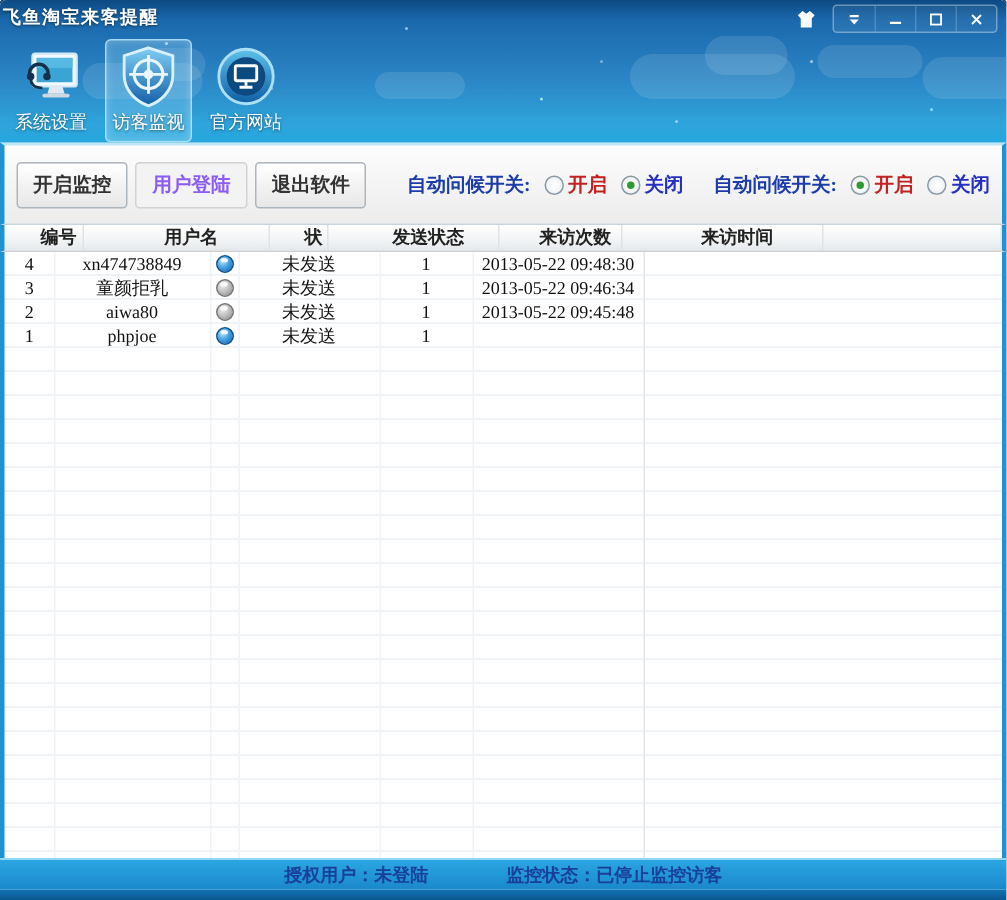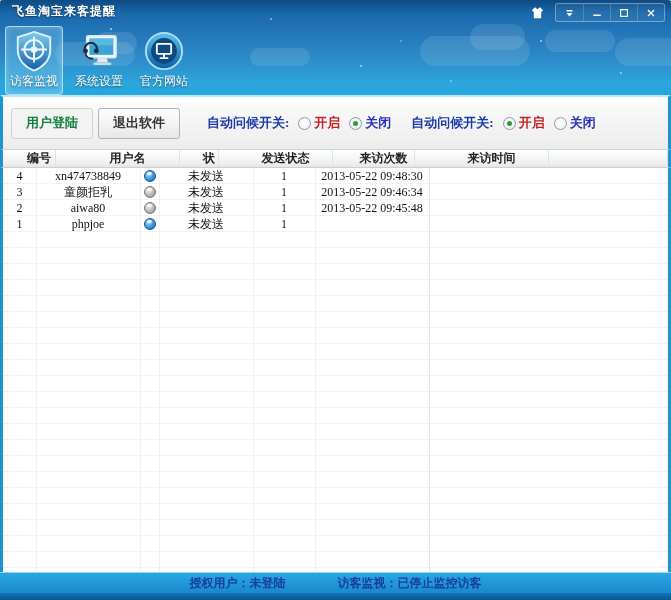--- a/index.html
+++ b/index.html
@@ -11,21 +11,21 @@
   
   .header{ position:relative; height:95px; overflow:hidden;
     background:linear-gradient(to bottom,#0d4a82 0%,#1a68ac 14%,#2b85c4 55%,#2ea5dc 88%,#23a7de 100%); }
   .cloud{ position:absolute; background:rgba(255,255,255,.11); border-radius:30px; }
   .stars{ position:absolute; width:2px; height:2px; background:rgba(255,255,255,.8); border-radius:50%;
     box-shadow: 90px 18px 0 rgba(255,255,255,.7), 250px 8px 0 rgba(255,255,255,.55),
       340px 55px 0 rgba(186,255,240,.8), 430px 70px 0 rgba(255,255,255,.5),
       520px 30px 0 rgba(255,255,255,.6), 600px 62px 0 rgba(160,240,255,.8),
       160px 48px 0 rgba(255,255,255,.45), 380px 30px 0 rgba(255,255,255,.4); }
   .titlebar{ position:relative; display:flex; justify-content:space-between; align-items:flex-start;
-    padding:3px 6px 0 12px; height:22px; z-index:3; }
+    padding:3px 6px 0 2px; height:22px; z-index:3; }
   .app-title{ color:#fff; font-size:12px; font-weight:bold; letter-spacing:1px;
     text-shadow:0 1px 2px rgba(0,0,0,.55); }
   .win-controls{ display:flex; align-items:center; gap:6px; }
   .wc-btn{ width:24px; height:16px; display:flex; align-items:center; justify-content:center; cursor:default; }
   .wc-group{ display:flex; border:1px solid rgba(255,255,255,.35); border-radius:3px;
     background:rgba(255,255,255,.06); }
   .wc-group .wc-btn{ width:27px; height:17px; }
   .wc-group .wc-btn + .wc-btn{ border-left:1px solid rgba(255,255,255,.18); }
 
   
@@ -39,21 +39,21 @@
 
   
   .side{ border-left:3px solid #1f93d2; border-right:3px solid #1f93d2; }
   .action-bar{ display:flex; align-items:center; height:55px; padding:0 8px;
     background:linear-gradient(to bottom,#fdfdfd,#ececec);
     border-top:2px solid #bfe6f5; border-bottom:1px solid #c9d4dc; }
   .btn{ width:82px; height:31px; margin-right:5px; font-family:inherit;
     font-size:13px; font-weight:bold; color:#333;
     background:linear-gradient(to bottom,#ffffff,#e7e7e7);
     border:1px solid #aeb6bd; border-radius:3px; cursor:pointer; }
-  .btn.disabled{ color:#15803d; background:#f3f3f3; border-color:#d2d2d2;font-family:Liberation Serif, serif; }
+  .btn.disabled{ color:#8b5cf6; background:#f3f3f3; border-color:#d2d2d2;font-family:Liberation Serif, serif; }
   .switches{ display:flex; align-items:center; margin-left:22px; font-size:13px; font-weight:bold; white-space:nowrap; }
   .sw-label{ color:#1c3caa; }
   .sw-label.second{ margin-left:20px; }
   .radio{ display:inline-block; width:13px; height:13px; margin:0 3px 0 9px; vertical-align:-2px;
     border:1px solid #8d9aa6; border-radius:50%; background:radial-gradient(#fff,#e9eef2); position:relative; }
   .radio[data-checked="true"]::after{ content:""; position:absolute; left:3px; top:3px; right:3px; bottom:3px;
     background:#2f9b2f; border-radius:50%; }
   .opt-on{ color:#c32222; }
   .opt-off{ color:#2530c0; }
 
@@ -129,70 +129,71 @@
           <span class="wc-btn">
             <svg width="12" height="12" viewBox="0 0 16 16">
               <path d="M4 4 L12 12 M12 4 L4 12" stroke="#fff" stroke-width="1.8"></path>
             </svg>
           </span>
         </div>
       </div>
     </div>
 
     <div class="toolbar">
+      <div class="tool-item">
+        <svg class="tool-icon" viewBox="0 0 44 44">
+          <rect x="9" y="6" width="31" height="23" rx="2" fill="#f2fafe" stroke="#cfe9f6" stroke-width="1.5"></rect>
+          <rect x="12" y="9" width="25" height="17" fill="#3aa5d5"></rect>
+          <rect x="12" y="9" width="25" height="7" fill="#55b9e2"></rect>
+          <path d="M21 29 L19.5 34 L31.5 34 L30 29 Z" fill="#dfe9ef"></path>
+          <rect x="16" y="34" width="19" height="2.6" rx="1.3" fill="#cdd9e0"></rect>
+          <path d="M7 20 a6.5 6.5 0 0 1 13 0" fill="none" stroke="#16324a" stroke-width="2.4"></path>
+          <circle cx="7.8" cy="22" r="2.6" fill="#16324a"></circle>
+          <circle cx="19.2" cy="22" r="2.6" fill="#16324a"></circle>
+          <path d="M8 24 q0 6 8 6" fill="none" stroke="#16324a" stroke-width="1.8"></path>
+        </svg>
+        <span class="tool-label">系统设置</span>
+      </div>
       <div class="tool-item active">
         <svg class="tool-icon" viewBox="0 0 44 44">
           <defs>
             <linearGradient id="gShield" x1="0" y1="0" x2="0" y2="1">
               <stop offset="0" stop-color="#7ecdf2"></stop>
                 <stop offset="1" stop-color="#155fa8"></stop>
             </linearGradient>
           </defs>
           <path d="M22 2 L39 7.5 V21 C39 32 30.5 39.5 22 42.5 C13.5 39.5 5 32 5 21 V7.5 Z" fill="url(#gShield)" stroke="#d9f1fc" stroke-width="2"></path>
           <circle cx="22" cy="20.5" r="10" fill="none" stroke="#eaf7ff" stroke-width="2.2"></circle>
           <line x1="22" y1="7" x2="22" y2="34" stroke="#eaf7ff" stroke-width="2"></line>
           <line x1="8.5" y1="20.5" x2="35.5" y2="20.5" stroke="#eaf7ff" stroke-width="2"></line>
           <circle cx="22" cy="20.5" r="3.4" fill="#eaf7ff"></circle>
         </svg>
         <span class="tool-label">访客监视</span>
       </div>
       <div class="tool-item">
         <svg class="tool-icon" viewBox="0 0 44 44">
-          <rect x="9" y="6" width="31" height="23" rx="2" fill="#f2fafe" stroke="#cfe9f6" stroke-width="1.5"></rect>
-          <rect x="12" y="9" width="25" height="17" fill="#3aa5d5"></rect>
-          <rect x="12" y="9" width="25" height="7" fill="#55b9e2"></rect>
-          <path d="M21 29 L19.5 34 L31.5 34 L30 29 Z" fill="#dfe9ef"></path>
-          <rect x="16" y="34" width="19" height="2.6" rx="1.3" fill="#cdd9e0"></rect>
-          <path d="M7 20 a6.5 6.5 0 0 1 13 0" fill="none" stroke="#16324a" stroke-width="2.4"></path>
-          <circle cx="7.8" cy="22" r="2.6" fill="#16324a"></circle>
-          <circle cx="19.2" cy="22" r="2.6" fill="#16324a"></circle>
-          <path d="M8 24 q0 6 8 6" fill="none" stroke="#16324a" stroke-width="1.8"></path>
-        </svg>
-        <span class="tool-label">系统设置</span>
-      </div>
-      <div class="tool-item">
-        <svg class="tool-icon" viewBox="0 0 44 44">
           <defs>
             <linearGradient id="gSite" x1="0" y1="0" x2="0" y2="1">
               <stop offset="0" stop-color="#5fc1ea"></stop>
                 <stop offset="1" stop-color="#0f5ea6"></stop>
             </linearGradient>
           </defs>
           <circle cx="22" cy="22" r="19" fill="url(#gSite)" stroke="#aadff5" stroke-width="2"></circle>
           <circle cx="22" cy="22" r="13.5" fill="#0c4a80"></circle>
           <rect x="14.5" y="14.5" width="15" height="10.5" rx="1.2" fill="none" stroke="#fff" stroke-width="2"></rect>
           <line x1="22" y1="25" x2="22" y2="28.5" stroke="#fff" stroke-width="2"></line>
           <line x1="17.5" y1="29.5" x2="26.5" y2="29.5" stroke="#fff" stroke-width="2"></line>
         </svg>
         <span class="tool-label">官方网站</span>
       </div>
     </div>
   </div>
 
   <div class="action-bar side">
+    <button class="btn">开启监控</button>
     <button class="btn disabled" aria-disabled="true">用户登陆</button>
     <button class="btn">退出软件</button>
 
     <div class="switches">
       <span class="sw-label">自动问候开关:</span>
       <span class="radio" data-checked="false"></span>
       <span class="opt-on">开启</span>
       <span class="radio" data-checked="true"></span>
       <span class="opt-off">关闭</span>
 
@@ -250,17 +251,17 @@
       <span class="cell c0">1</span>
       <span class="cell c1">phpjoe</span>
       <span class="cell c2"><span class="ww" data-status="online"></span></span>
       <span class="cell c3">未发送</span>
       <span class="cell c4">1</span>
     </div>
   </div>
 
   <div class="statusbar">
     <span>授权用户：未登陆</span>
-    <span>访客监视：已停止监控访客</span>
+    <span>监控状态：已停止监控访客</span>
   </div>
   <div class="bottom-edge"></div>
 
 </div>
 
 </body></html>

